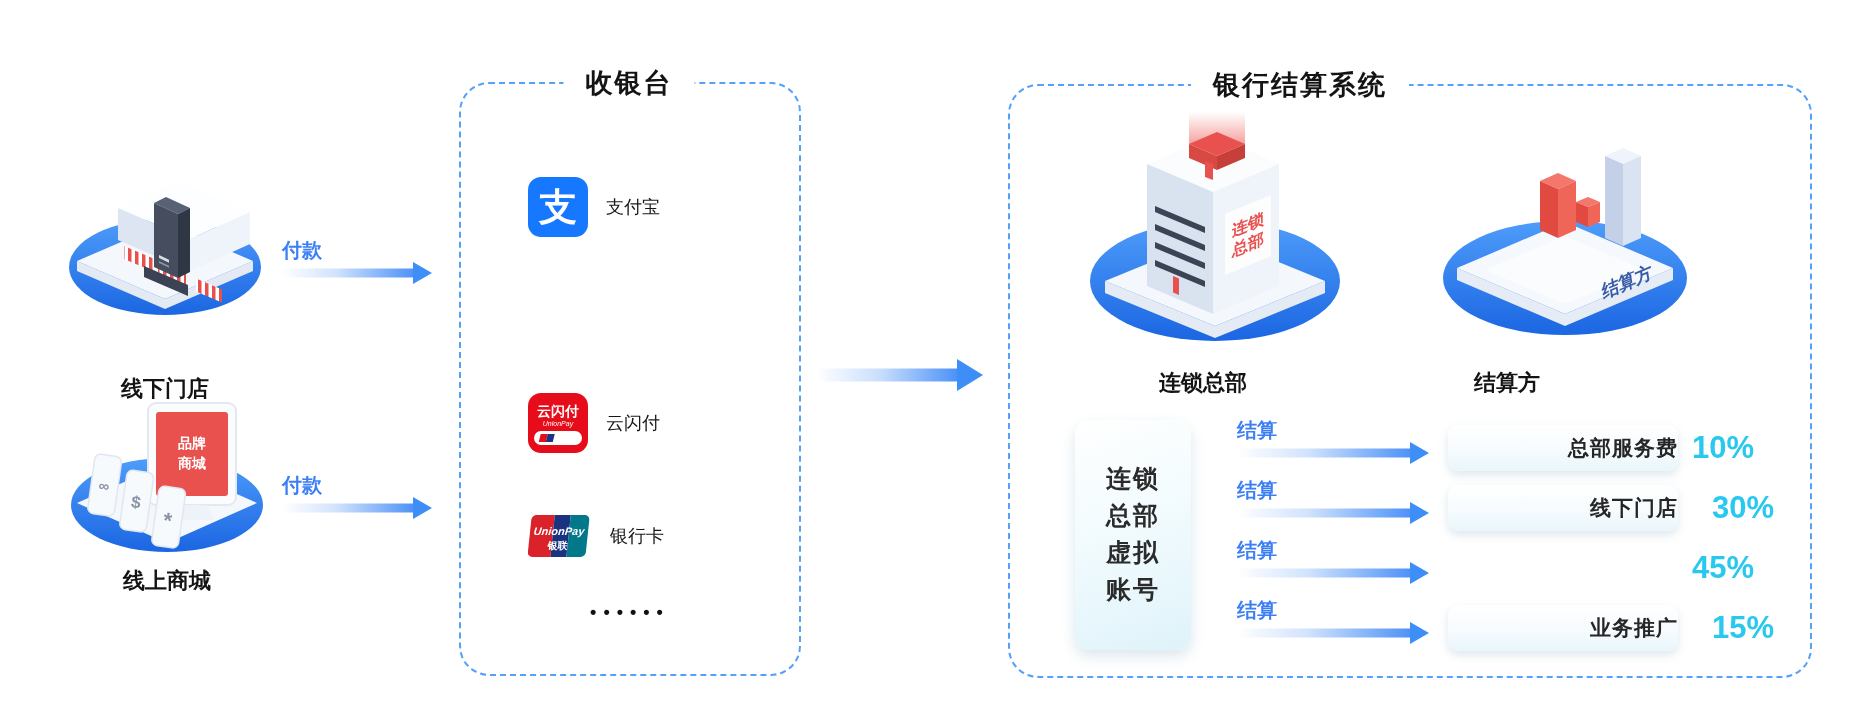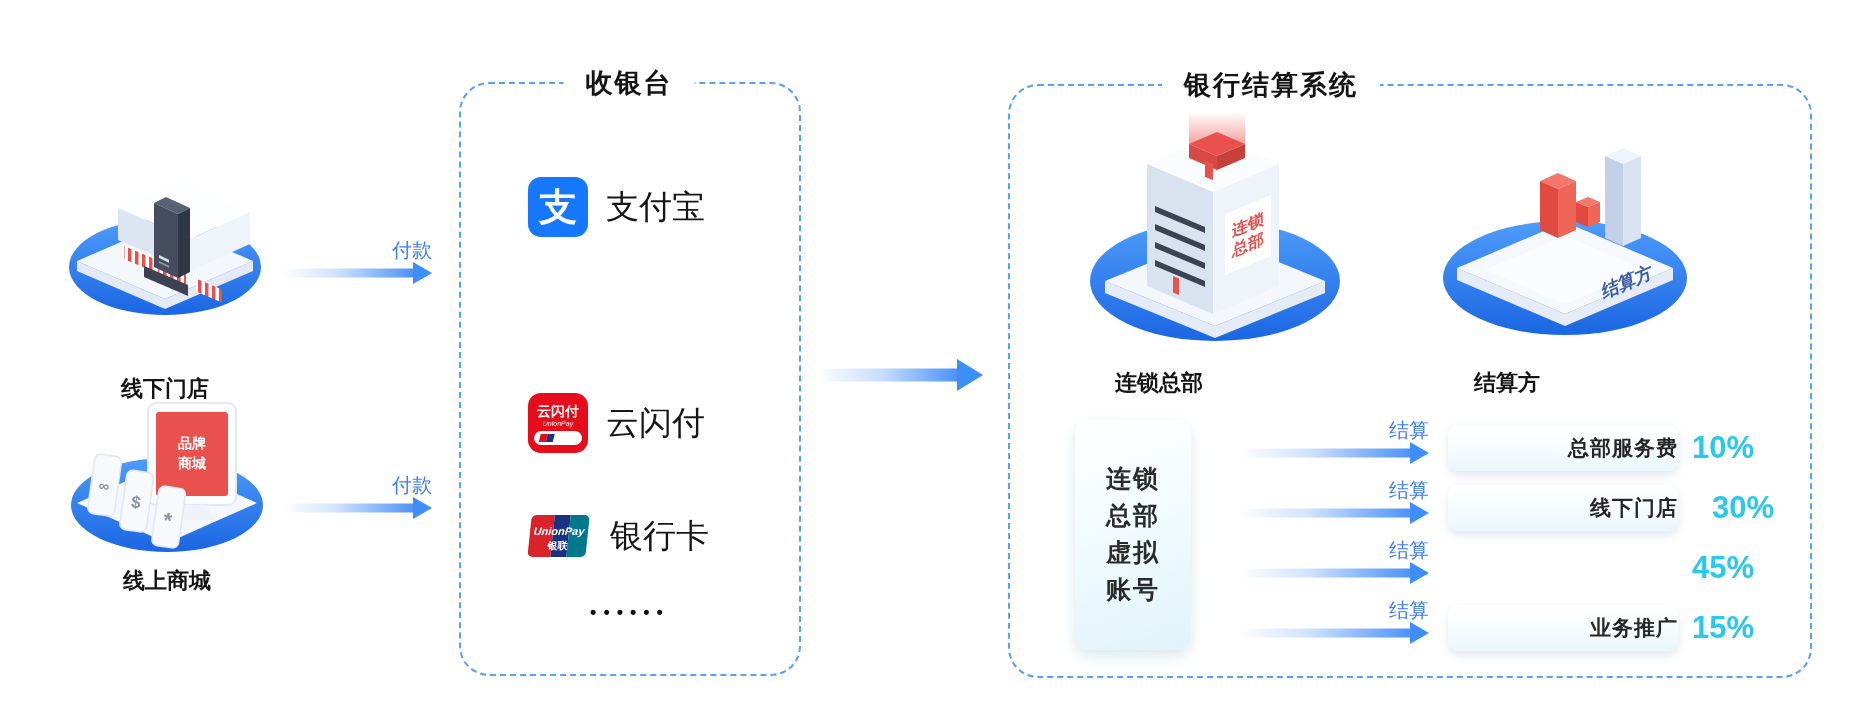--- a/index.html
+++ b/index.html
@@ -11,35 +11,35 @@
   .box-cashier{left:459px;top:82px;width:338px;height:590px;}
   .box-bank{left:1008px;top:84px;width:800px;height:590px;}
   .box-title{position:absolute;transform:translate(-50%,-50%);background:#fff;padding:0 22px;
     font-size:27px;font-weight:700;color:#141414;letter-spacing:2px;white-space:nowrap;z-index:3;}
 
   
   .iso-label{position:absolute;transform:translateX(-50%);font-size:22px;font-weight:700;color:#141414;white-space:nowrap;}
 
   
   .flow-arrow{position:absolute;}
-  .flow-arrow .fa-label{text-align:right;font-size:20px;font-weight:400;color:#3B7EF6;height:24px;line-height:24px;}
+  .flow-arrow .fa-label{text-align:left;font-size:20px;font-weight:700;color:#3B7EF6;height:24px;line-height:24px;}
   .fa-graphic{position:relative;height:22px;}
   .fa-graphic .shaft{position:absolute;left:0;right:16px;top:50%;transform:translateY(-50%);height:9px;
     background:linear-gradient(90deg,rgba(74,144,247,0) 0%,rgba(74,144,247,0.25) 40%,#4A90F7 100%);}
   .fa-graphic .head{position:absolute;right:0;top:50%;transform:translateY(-50%);width:0;height:0;
     border-left:19px solid #3E8EF7;border-top:11px solid transparent;border-bottom:11px solid transparent;}
   .big-arrow{position:absolute;left:817px;top:358px;width:166px;height:34px;}
   .big-arrow .shaft{position:absolute;left:0;right:24px;top:50%;transform:translateY(-50%);height:13px;
     background:linear-gradient(90deg,rgba(74,144,247,0) 0%,rgba(74,144,247,0.3) 45%,#4A90F7 100%);}
   .big-arrow .head{position:absolute;right:0;top:50%;transform:translateY(-50%);width:0;height:0;
     border-left:26px solid #3E8EF7;border-top:16px solid transparent;border-bottom:16px solid transparent;}
 
   
   .method{position:absolute;left:528px;display:flex;align-items:center;gap:18px;}
-  .method .m-label{font-size:33px;font-weight:500;color:#161616;white-space:nowrap;}
+  .method .m-label{font-size:18px;font-weight:500;color:#161616;white-space:nowrap;}
   .pm-icon{display:block;}
   .dots{position:absolute;left:630px;top:602px;transform:translateX(-50%);font-size:18px;font-weight:700;
     color:#111;letter-spacing:7px;}
 
   
   .va-box{position:absolute;left:1075px;top:420px;width:116px;height:230px;border-radius:14px;
     background:linear-gradient(160deg,#FFFFFF 0%,#F2FBFE 45%,#DFF3FA 100%);
     box-shadow:0 6px 14px rgba(140,175,195,0.30);text-align:center;box-sizing:border-box;padding-top:40px;}
   .va-box .va-line{font-size:25px;font-weight:600;color:#2b2b2b;line-height:37px;letter-spacing:2px;}
   .settle-row-box{position:absolute;left:1448px;width:230px;height:46px;border-radius:10px;
@@ -171,21 +171,21 @@
   <div class="dots">••••••</div>
 
   
   <div class="big-arrow">
     <div class="shaft"></div>
       <div class="head"></div>
   </div>
 
   
   <div class="dashed-box box-bank"></div>
-  <div class="box-title" style="left:1271px;top:85px;">银行结算系统</div>
+  <div class="box-title" style="left:1300px;top:85px;">银行结算系统</div>
 
   <svg class="iso" style="position:absolute;left:1085px;top:106px;" width="260" height="245" viewBox="0 0 260 245">
     <ellipse cx="130" cy="175" rx="125" ry="60" fill="url(#gBase)"></ellipse>
     <polygon points="130,232 240,187 240,175 130,220 20,175 20,187" fill="#E4EBF5"></polygon>
     <polygon points="130,130 240,175 130,220 20,175" fill="#F4F8FD"></polygon>
     <polygon points="104,6 160,6 160,38 104,38" fill="url(#gGlow)"></polygon>
     <polygon points="62,58 128,30 194,58 128,86" fill="#FBFCFE"></polygon>
     <polygon points="62,58 128,86 128,208 62,180" fill="#D9E2EF"></polygon>
     <polygon points="128,86 194,58 194,180 128,208" fill="#EFF4FB"></polygon>
     <polygon points="70,100 120,121 120,127 70,106" fill="#3C4354"></polygon>
@@ -194,21 +194,21 @@
     <polygon points="70,154 120,175 120,181 70,160" fill="#3C4354"></polygon>
     <polygon points="140,108 186,89 186,150 140,169" fill="#FDFDFE"></polygon>
     <text transform="translate(163,124) skewY(-22)" font-size="16" font-weight="bold" fill="#E8504C" text-anchor="middle">连锁</text>
     <text transform="translate(163,144) skewY(-22)" font-size="16" font-weight="bold" fill="#E8504C" text-anchor="middle">总部</text>
     <polygon points="104,38 132,26 160,38 132,50" fill="#E8514E"></polygon>
     <polygon points="104,38 132,50 132,64 104,52" fill="#D84944"></polygon>
     <polygon points="160,38 132,50 132,64 160,52" fill="#C64039"></polygon>
     <polygon points="120,55 128,58 128,74 120,71" fill="#E8514E"></polygon>
     <polygon points="88,170 94,172.5 94,189 88,186.5" fill="#E8514E"></polygon>
   </svg>
-  <div class="iso-label" style="left:1159px;top:368px;">连锁总部</div>
+  <div class="iso-label" style="left:1203px;top:368px;">连锁总部</div>
 
   <svg class="iso" style="position:absolute;left:1440px;top:126px;" width="250" height="215" viewBox="0 0 250 215">
     <ellipse cx="125" cy="152" rx="122" ry="57" fill="url(#gBase)"></ellipse>
     <polygon points="125,200 233,154 233,142 125,188 17,142 17,154" fill="#E6ECF5"></polygon>
     <polygon points="125,96 233,142 125,188 17,142" fill="#F5F8FD"></polygon>
     <polygon points="125,110 205,144 125,178 45,144" fill="#FBFCFE"></polygon>
     <polygon points="165,30 183,22 201,30 183,38" fill="#EFF4FB"></polygon>
     <polygon points="165,30 165,112 183,120 183,38" fill="#C3D0E8"></polygon>
     <polygon points="183,38 183,120 201,112 201,30" fill="#D9E3F2"></polygon>
     <polygon points="100,55 118,47 136,55 118,63" fill="#F4776C"></polygon>
@@ -260,15 +260,15 @@
   <div class="percent" style="top:547px;">45%</div>
 
   <div class="flow-arrow" style="left:1237px;top:598px;width:192px;">
     <div class="fa-label">结算</div>
     <div class="fa-graphic">
         <div class="shaft"></div>
         <div class="head"></div>
       </div>
   </div>
   <div class="settle-row-box" style="top:605px;">业务推广</div>
-  <div class="percent" style="top:607px;">15%</div>
+  <div class="percent" style="top:607px;margin-left:20px;">15%</div>
 
 </div>
 
 </body></html>

